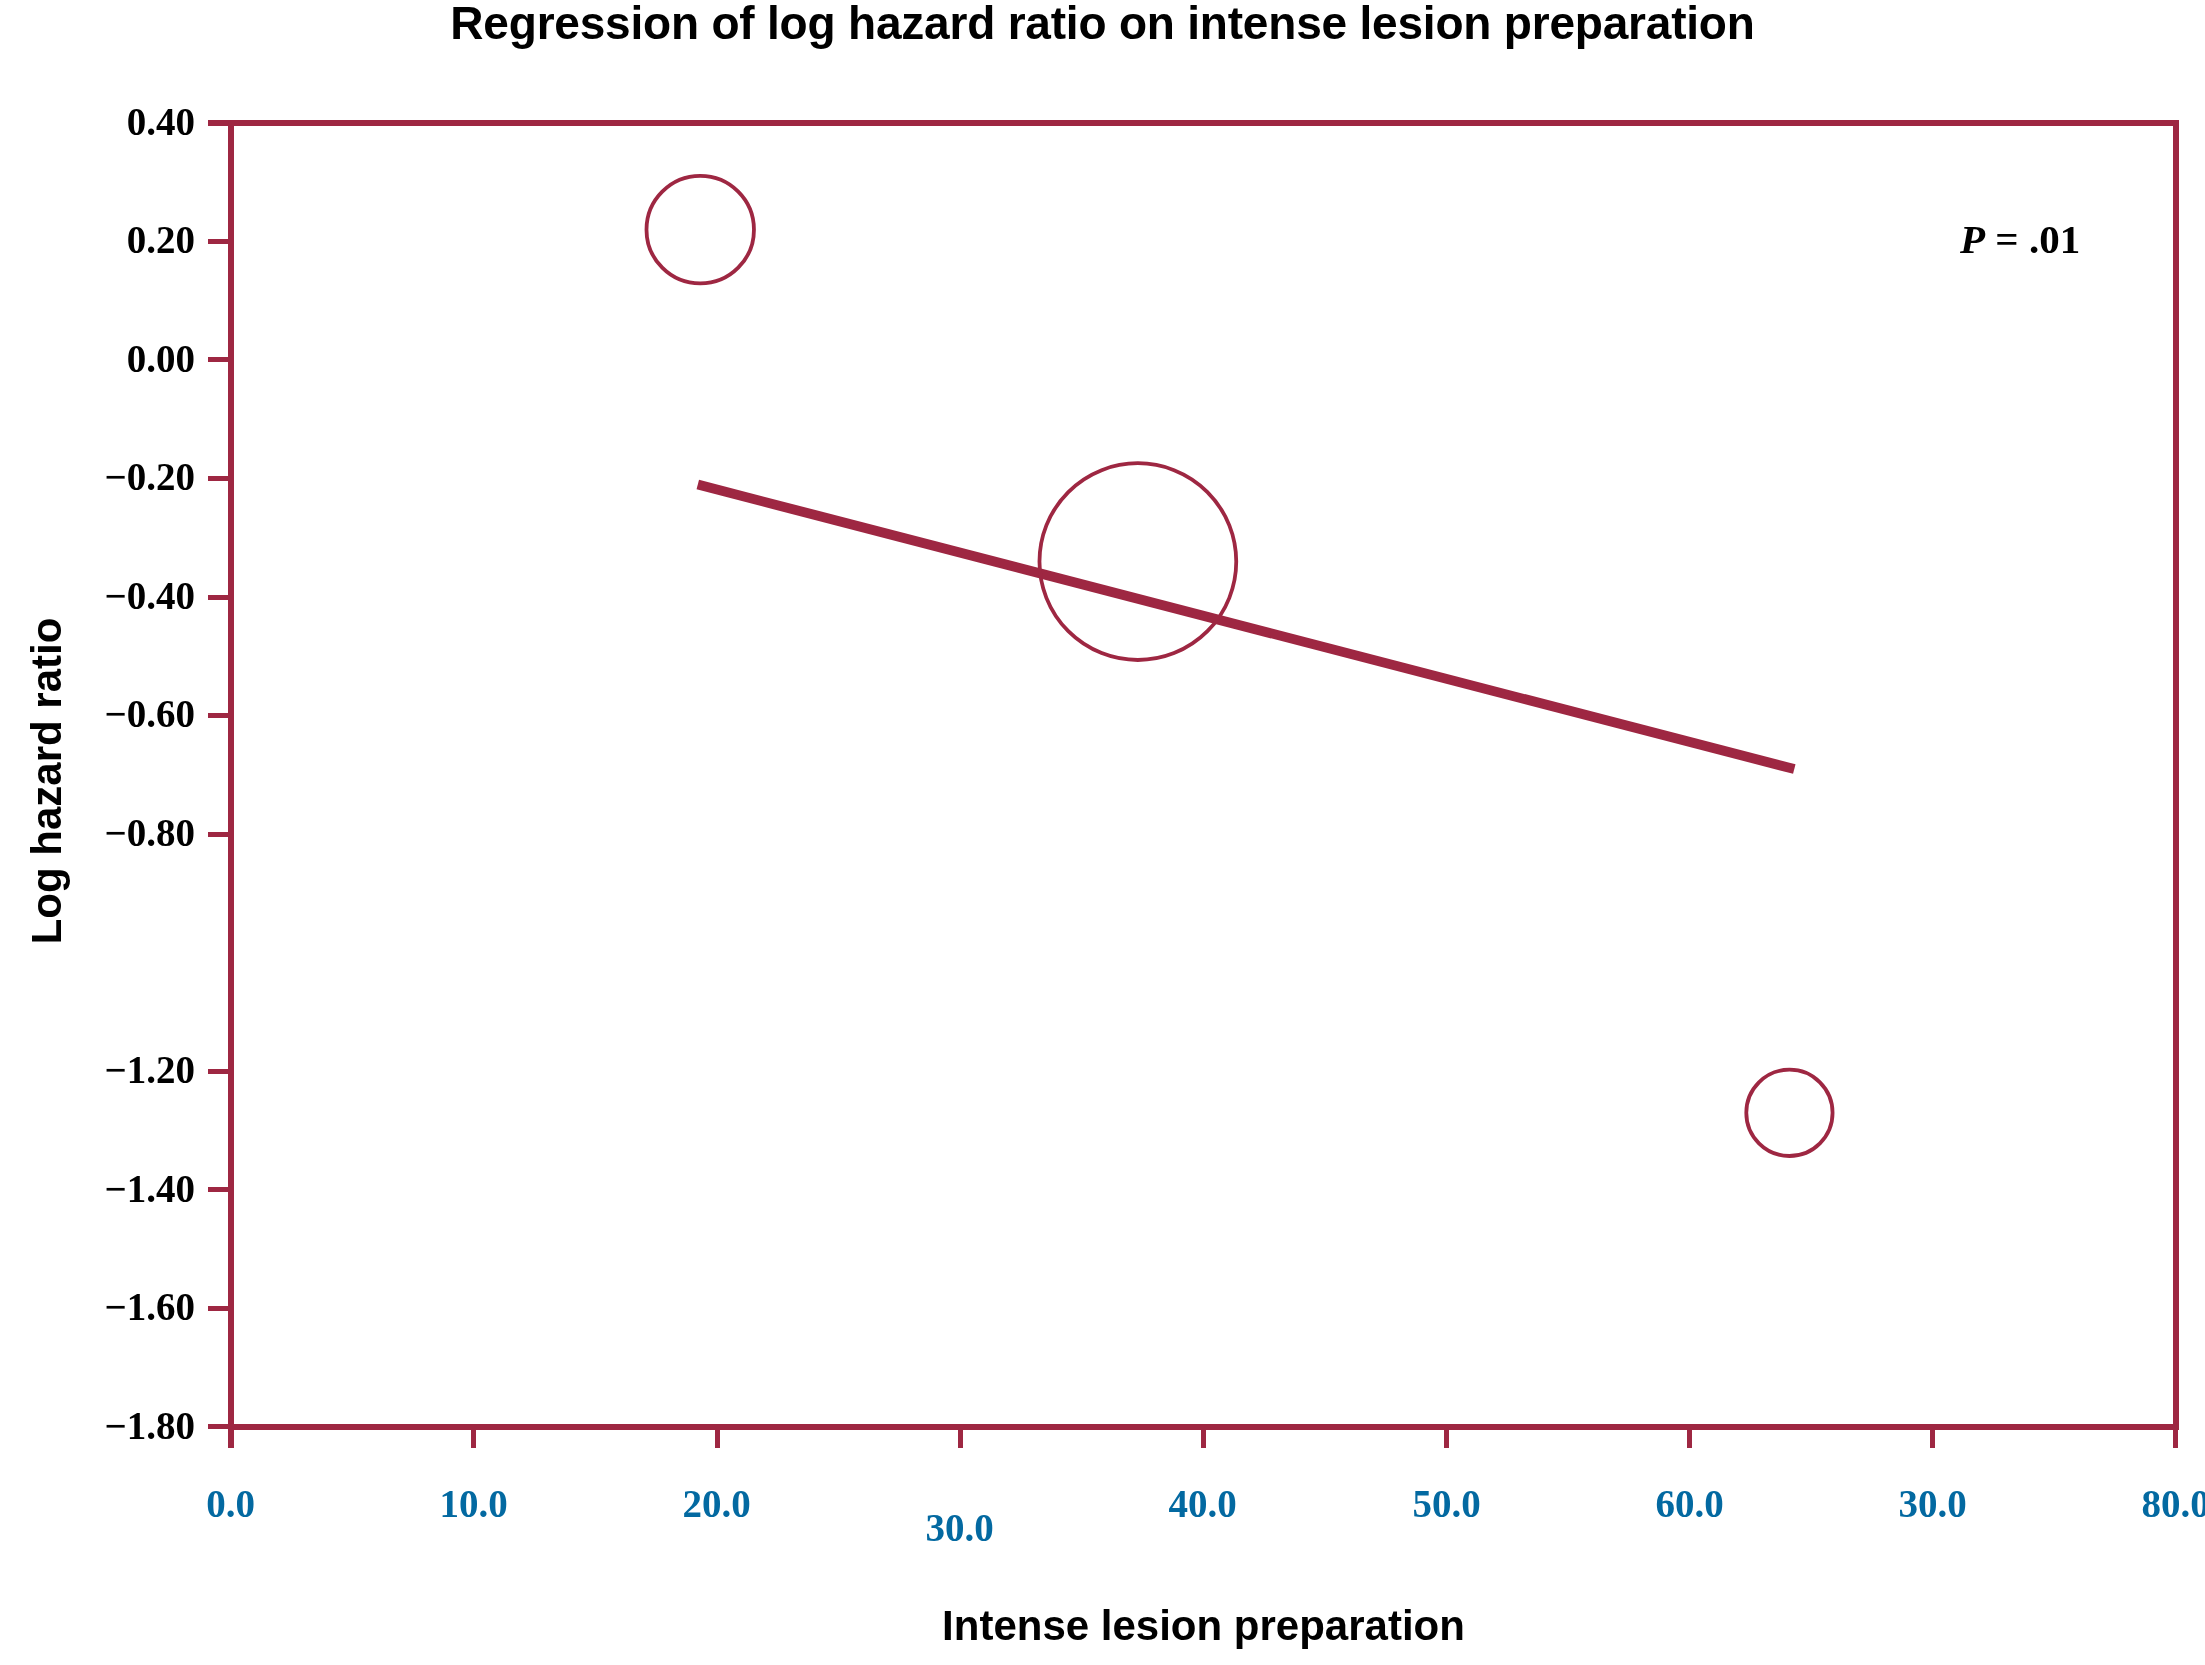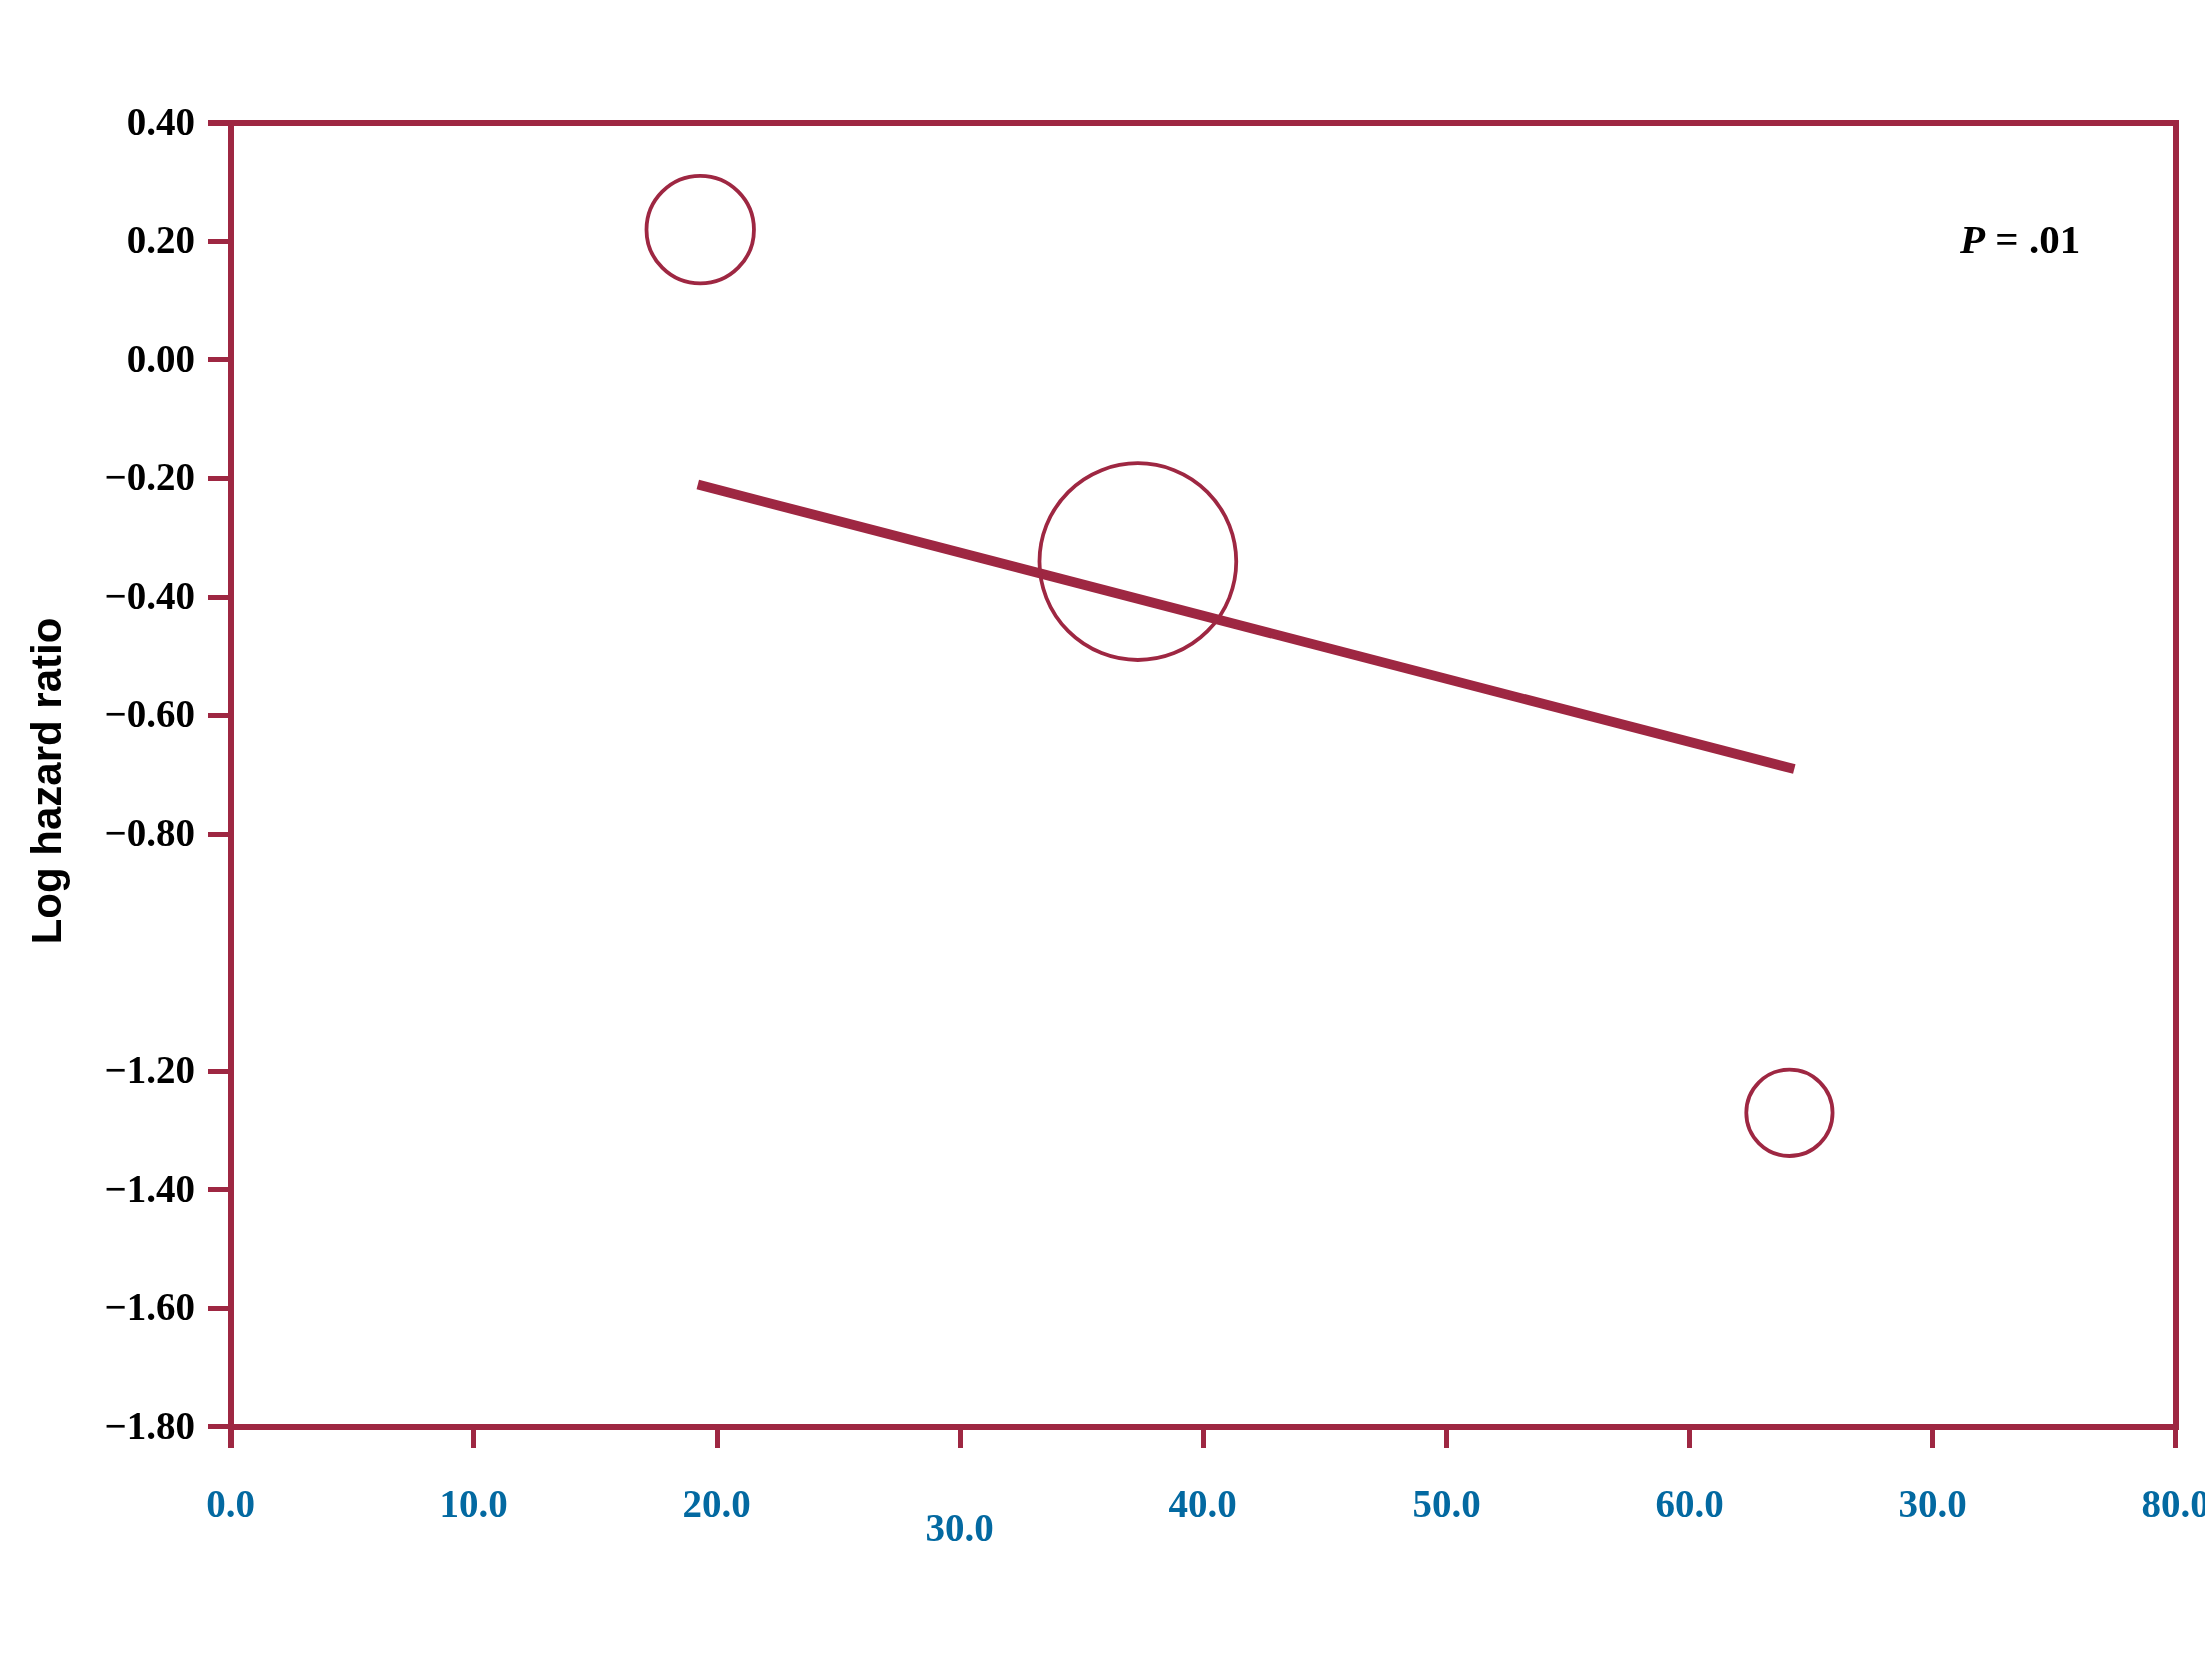--- a/index.html
+++ b/index.html
@@ -123,20 +123,21 @@
     width: 1945px;
     height: 1304px;
     overflow: visible;
   }
 </style>
 </head>
 <body>
 
 <div id="figure">
 
+  <div class="chart-title">Regression of log hazard ratio on intense lesion preparation</div>
 
   <div id="plot-area">
     <div class="frame-line" id="frame-top"></div>
     <div class="frame-line" id="frame-bottom"></div>
     <div class="frame-line" id="frame-left"></div>
     <div class="frame-line" id="frame-right"></div>
 
     <div id="y-ticks">
         <div class="ytick" style="top: -2.6px;"></div>
         <div class="ytick-label" style="top: -24px;">0.40</div>
@@ -187,17 +188,18 @@
         <circle cx="620.0125" cy="140.97272727272727" r="71" fill="none" stroke="#9E2742" stroke-width="5"></circle>
         <circle cx="1198.2624999999998" cy="579.5545454545454" r="130" fill="none" stroke="#9E2742" stroke-width="5"></circle>
         <circle cx="2059.2124999999996" cy="1307.9136363636362" r="57" fill="none" stroke="#9E2742" stroke-width="5"></circle>
       </svg>
 
     <div class="annotation" id="pvalue-annotation" style="left: 1705px; top: 92px; margin-left: 24px;">
       <span class="pval-symbol">P</span><span> = .01</span>
     </div>
   </div>
 
+  <div class="axis-title-x">Intense lesion preparation</div>
 
   <div class="axis-title-y">Log hazard ratio</div>
 
 </div>
 
 
 </body></html>

